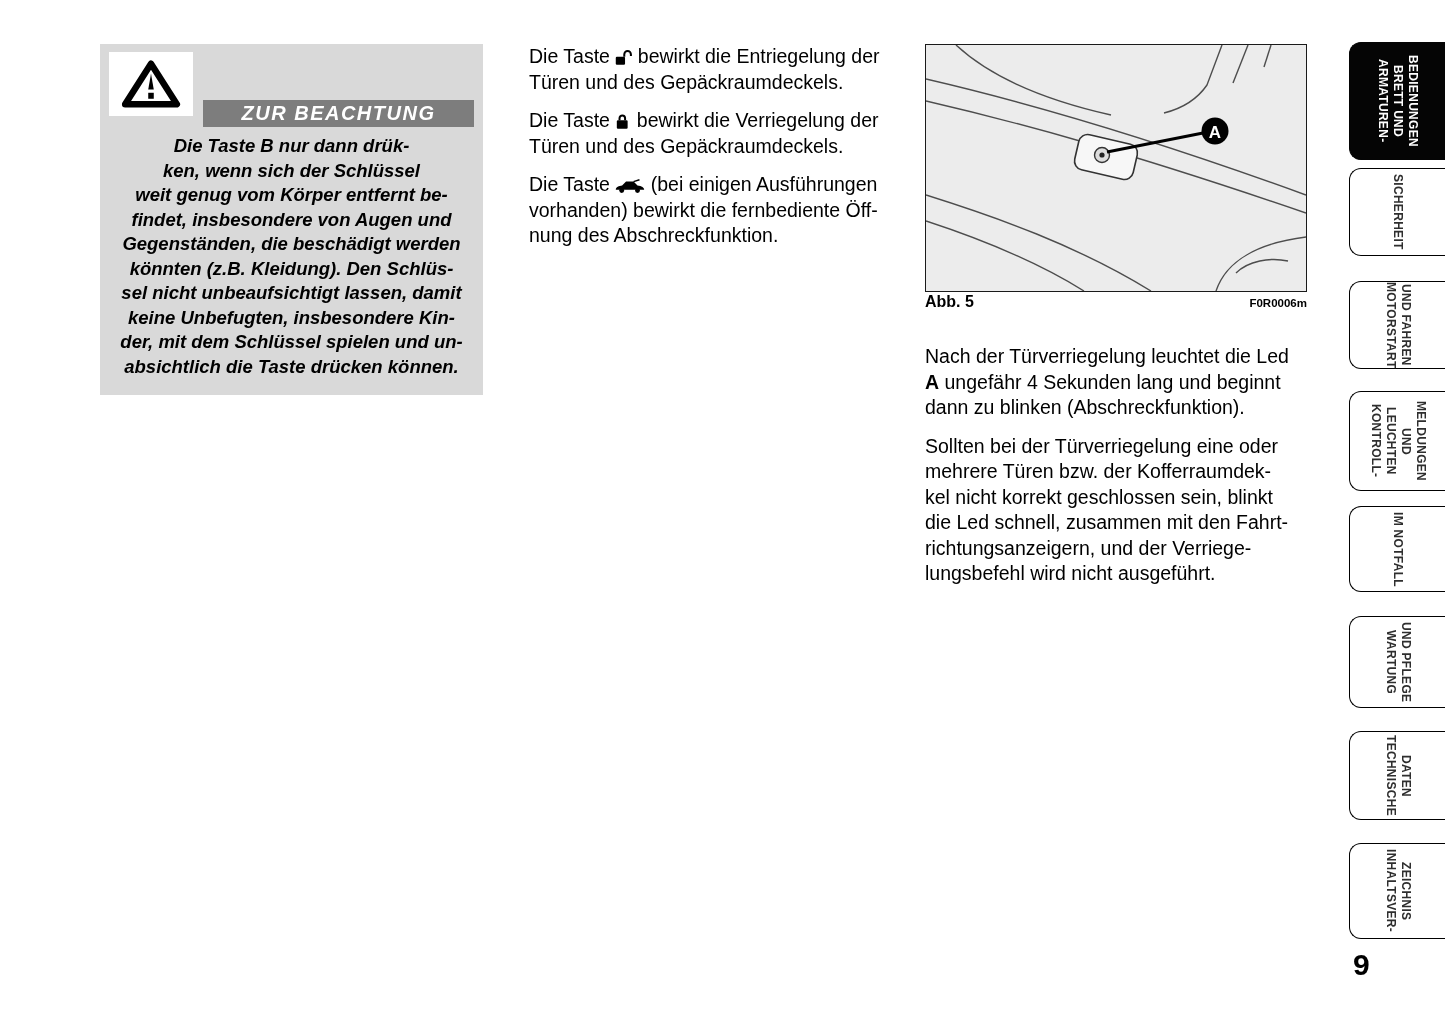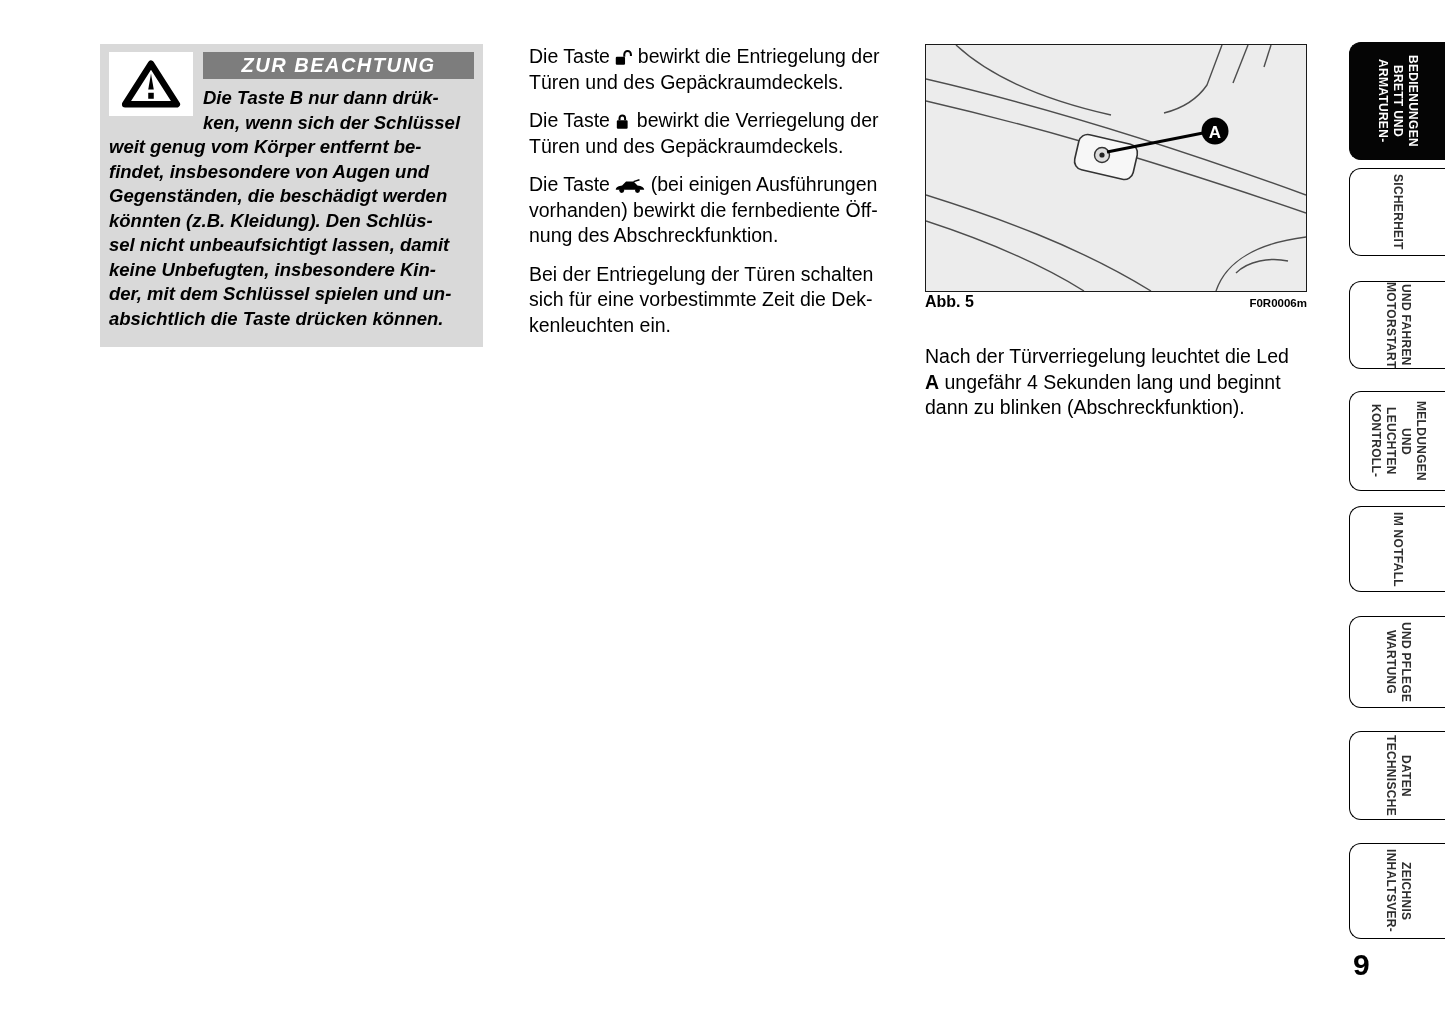--- a/index.html
+++ b/index.html
@@ -15,25 +15,26 @@
     background:#d9d9d9;padding:8px 9px 16px 9px;box-sizing:border-box;
   }
   .warn-icon{
     float:left;width:84px;height:64px;background:#ffffff;
     display:flex;align-items:center;justify-content:center;
     margin:0 10px 2px 0;
   }
   .warn-header{
     margin-left:94px;height:27px;background:#7d7d7d;color:#ffffff;
     font-weight:bold;font-style:italic;font-size:20px;letter-spacing:1.5px;
-    display:flex;align-items:center;justify-content:center;margin-bottom:7px;
+    display:flex;align-items:center;justify-content:center;margin-bottom:7px;margin-top:48px;
   }
   .warn-body{
     font-weight:bold;font-style:italic;font-size:18.5px;line-height:24.5px;
     white-space:pre-line;
+    text-align:center;
   }
 
   
   .mid-col{position:absolute;left:513px;top:44px;width:400px;}
   .mid-p{
     margin:0 0 13px 16px;font-size:19.5px;line-height:25.5px;white-space:pre-line;
   }
   .inline-icon svg{vertical-align:-3px;}
 
   
@@ -117,23 +118,20 @@
 
   <p class="mid-p"><span>Die Taste</span> <span class="inline-icon"><svg viewBox="0 0 38 18" width="30" height="15" aria-hidden="true">
           <path d="M 1 13 C 1 9.5 5 8.2 9 7.6 L 14 2.8 H 23.5 L 28.5 7.6 C 34 8.2 37 10 37 13 Z" fill="#000"></path>
           <path d="M 23.5 2.8 L 31 0.4" stroke="#000" stroke-width="1.8" fill="none"></path>
           <circle cx="8.5" cy="14" r="3.1" fill="#000"></circle>
           <circle cx="28.5" cy="14" r="3.1" fill="#000"></circle>
         </svg></span> <span>(bei einigen Ausführungen
 vorhanden) bewirkt die fernbediente Öff-
 nung des Abschreckfunktion.</span></p>
 
-  <p class="mid-p">Bei der Entriegelung der Türen schalten
-sich für eine vorbestimmte Zeit die Dek-
-kenleuchten ein.</p>
 </section>
 
 <figure class="figure" style="margin:0">
   <svg viewBox="0 0 380 246" width="380" height="246" preserveAspectRatio="none" aria-hidden="true">
     <rect x="0" y="0" width="380" height="246" fill="#ececec"></rect>
     <g fill="none" stroke="#4d4d4d" stroke-width="1.4">
       <path d="M 30 0 C 58 26 105 52 185 70"></path>
       <path d="M 0 34 C 95 56 210 88 380 150"></path>
       <path d="M 0 56 C 95 78 205 108 380 168"></path>
       <path d="M 296 0 L 281 40 C 270 56 254 64 238 68"></path>
@@ -157,20 +155,26 @@
 <div class="fig-caption">
   <span class="fig-label">Abb. 5</span>
   <span class="fig-code">F0R0006m</span>
 </div>
 
 <section class="right-col">
 
   <p class="right-p"><span class="lead-line">Nach der Türverriegelung leuchtet die Led</span><span class="bold-a">A</span> <span>ungefähr 4 Sekunden lang und beginnt
 dann zu blinken (Abschreckfunktion).</span></p>
 
+  <p class="right-p">Sollten bei der Türverriegelung eine oder
+mehrere Türen bzw. der Kofferraumdek-
+kel nicht korrekt geschlossen sein, blinkt
+die Led schnell, zusammen mit den Fahrt-
+richtungsanzeigern, und der Verriege-
+lungsbefehl wird nicht ausgeführt.</p>
 </section>
 
 <nav>
   <div class="tab active" style="top:42px;height:118px">
     <span class="tab-text">ARMATUREN-
 BRETT UND
 BEDIENUNGEN</span>
   </div>
   <div class="tab" style="top:168px;height:88px">
     <span class="tab-text">SICHERHEIT</span>

